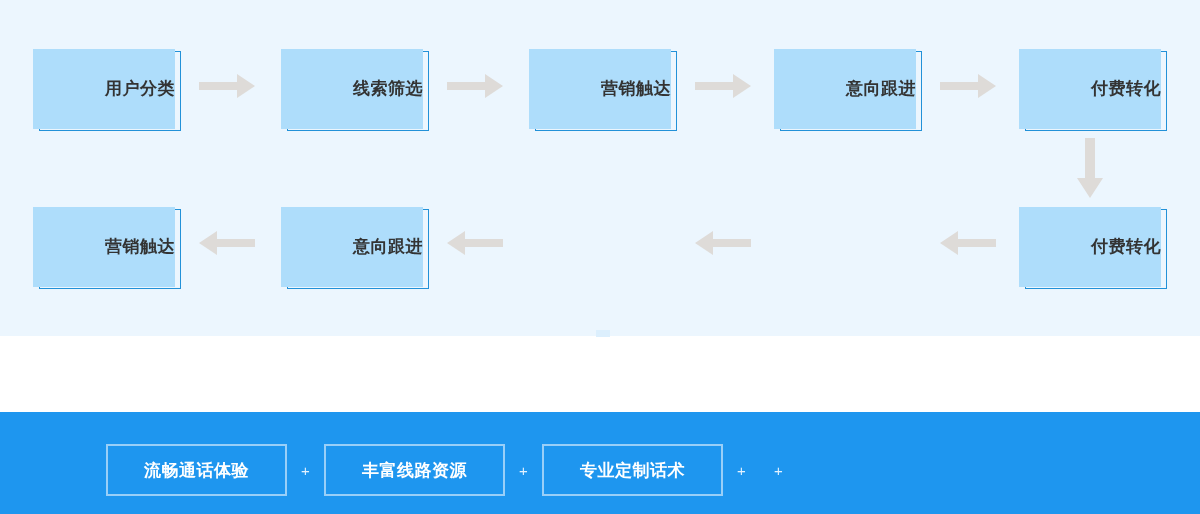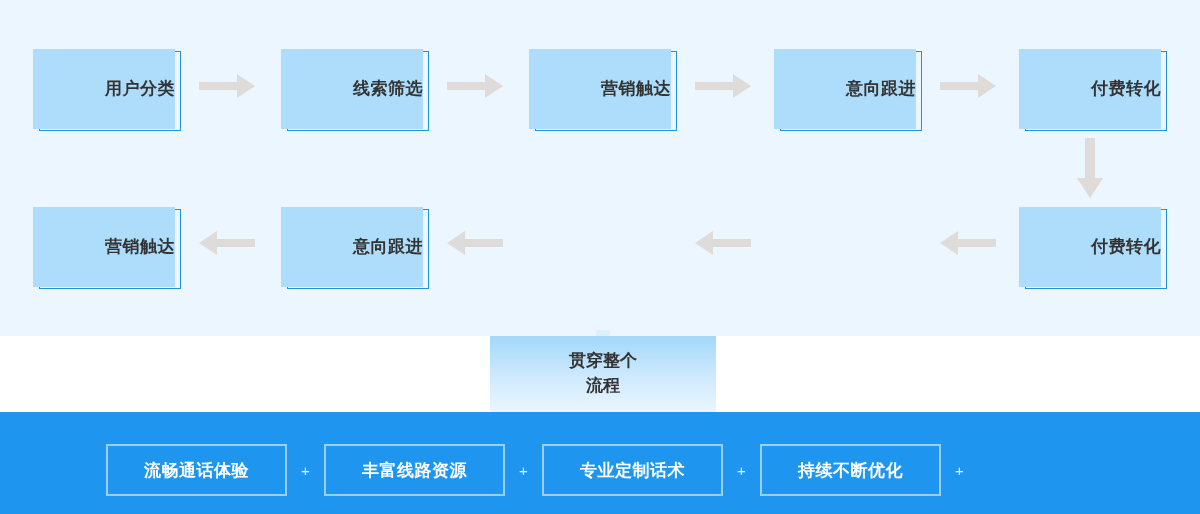--- a/index.html
+++ b/index.html
@@ -286,45 +286,36 @@
   </div>
 
   <div class="step" style="left:1019px; top:203px;">
     <div class="bracket"></div>
     <div class="fill">
       <span class="label">付费转化</span>
     </div>
   </div>
 
   <div class="span-card-notch"></div>
-  <div class="span-card">
-    <span class="label">
-      <span>贯穿整个</span><br>
-      <span>流程</span>
-    </span>
-  </div>
 
   <div class="bottom-bar"></div>
 
   <div class="pill-row">
     <div class="pill">
       <span class="label">流畅通话体验</span>
     </div>
     <div class="plus">+</div>
 
     <div class="pill">
       <span class="label">丰富线路资源</span>
     </div>
     <div class="plus">+</div>
 
     <div class="pill">
       <span class="label">专业定制话术</span>
     </div>
     <div class="plus">+</div>
 
-    <div class="pill">
-      <span class="label">持续不断优化</span>
-    </div>
     <div class="plus">+</div>
 
   </div>
 
 </div>
 
 </body></html>

